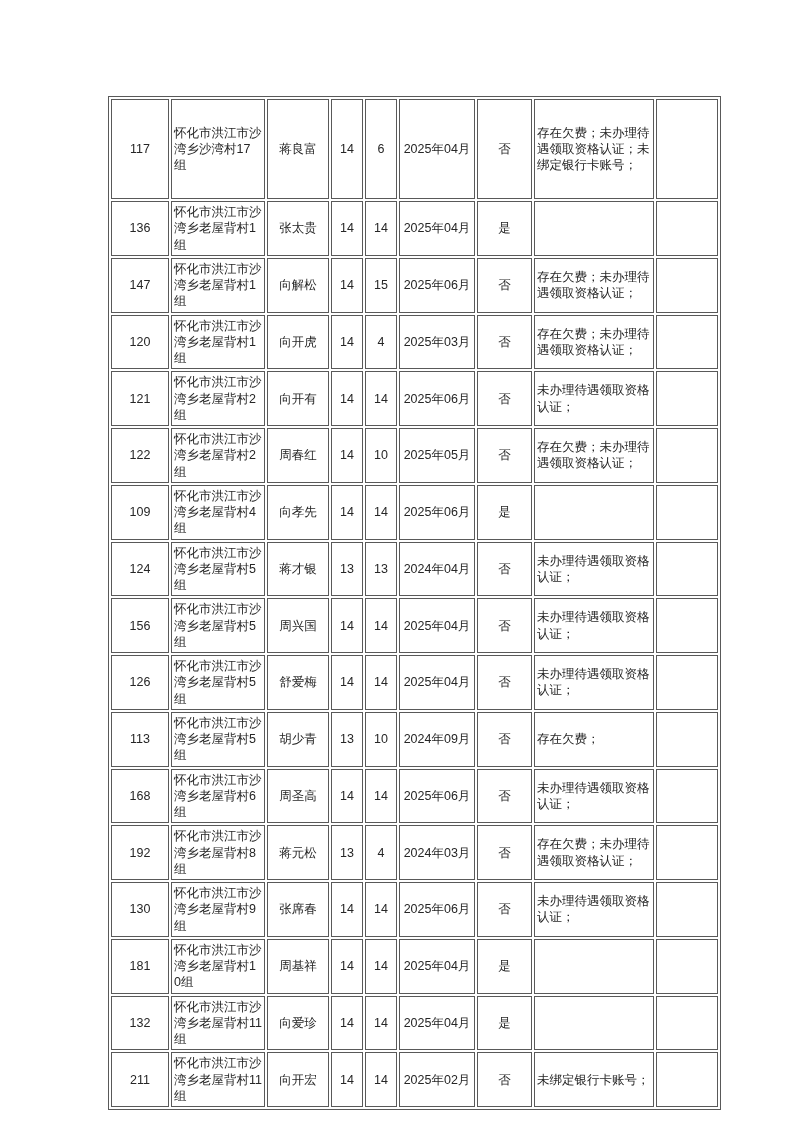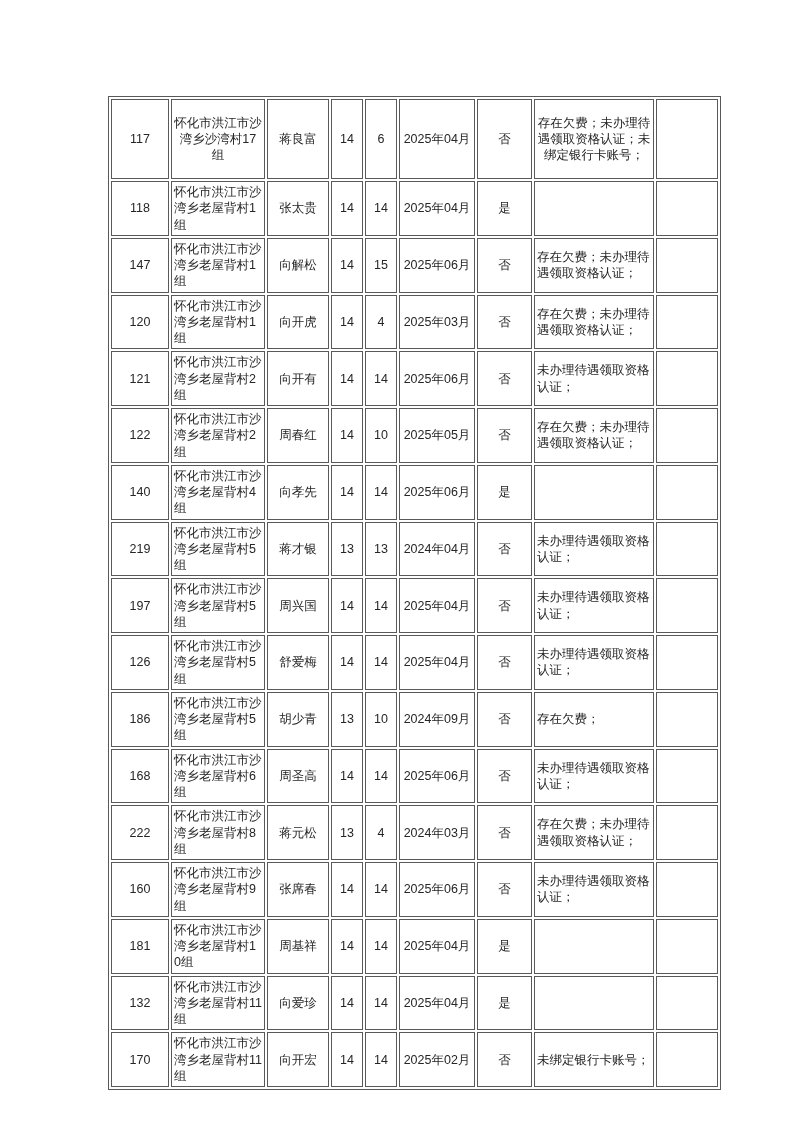--- a/index.html
+++ b/index.html
@@ -31,21 +31,21 @@
     height: 48px;
     padding: 2px 2px;
     font-size: 12.5px;
     line-height: 1.3;
     color: #262626;
     vertical-align: middle;
     overflow: hidden;
     word-break: break-all;
     background: #ffffff;
   }
-  table.tbl tr:first-child td { height: 80px; text-align: center; }
+  table.tbl tr:first-child td { height: 100px; }
   td.c-no, td.c-name, td.c-num, td.c-month, td.c-flag { text-align: center; }
   td.c-addr { text-align: left; padding: 2px 1px; }
   td.c-remark { text-align: left; padding: 2px 2px; }
   td.c-blank { }
   col.w-no     { width: 58px; }
   col.w-addr   { width: 94px; }
   col.w-name   { width: 62px; }
   col.w-num1   { width: 32px; }
   col.w-num2   { width: 32px; }
   col.w-month  { width: 76px; }
@@ -76,21 +76,21 @@
     <td class="c-name">蒋良富</td>
     <td class="c-num">14</td>
     <td class="c-num">6</td>
     <td class="c-month">2025年04月</td>
     <td class="c-flag">否</td>
     <td class="c-remark">存在欠费；未办理待遇领取资格认证；未绑定银行卡账号；</td>
     <td class="c-blank"></td>
   </tr>
 
   <tr>
-    <td class="c-no">118</td>
+    <td class="c-no">136</td>
     <td class="c-addr">怀化市洪江市沙湾乡老屋背村1组</td>
     <td class="c-name">张太贵</td>
     <td class="c-num">14</td>
     <td class="c-num">14</td>
     <td class="c-month">2025年04月</td>
     <td class="c-flag">是</td>
     <td class="c-remark"></td>
     <td class="c-blank"></td>
   </tr>
 
@@ -136,45 +136,45 @@
     <td class="c-name">周春红</td>
     <td class="c-num">14</td>
     <td class="c-num">10</td>
     <td class="c-month">2025年05月</td>
     <td class="c-flag">否</td>
     <td class="c-remark">存在欠费；未办理待遇领取资格认证；</td>
     <td class="c-blank"></td>
   </tr>
 
   <tr>
-    <td class="c-no">140</td>
+    <td class="c-no">109</td>
     <td class="c-addr">怀化市洪江市沙湾乡老屋背村4组</td>
     <td class="c-name">向孝先</td>
     <td class="c-num">14</td>
     <td class="c-num">14</td>
     <td class="c-month">2025年06月</td>
     <td class="c-flag">是</td>
     <td class="c-remark"></td>
     <td class="c-blank"></td>
   </tr>
 
   <tr>
-    <td class="c-no">219</td>
+    <td class="c-no">124</td>
     <td class="c-addr">怀化市洪江市沙湾乡老屋背村5组</td>
     <td class="c-name">蒋才银</td>
     <td class="c-num">13</td>
     <td class="c-num">13</td>
     <td class="c-month">2024年04月</td>
     <td class="c-flag">否</td>
     <td class="c-remark">未办理待遇领取资格认证；</td>
     <td class="c-blank"></td>
   </tr>
 
   <tr>
-    <td class="c-no">197</td>
+    <td class="c-no">156</td>
     <td class="c-addr">怀化市洪江市沙湾乡老屋背村5组</td>
     <td class="c-name">周兴国</td>
     <td class="c-num">14</td>
     <td class="c-num">14</td>
     <td class="c-month">2025年04月</td>
     <td class="c-flag">否</td>
     <td class="c-remark">未办理待遇领取资格认证；</td>
     <td class="c-blank"></td>
   </tr>
 
@@ -184,21 +184,21 @@
     <td class="c-name">舒爱梅</td>
     <td class="c-num">14</td>
     <td class="c-num">14</td>
     <td class="c-month">2025年04月</td>
     <td class="c-flag">否</td>
     <td class="c-remark">未办理待遇领取资格认证；</td>
     <td class="c-blank"></td>
   </tr>
 
   <tr>
-    <td class="c-no">186</td>
+    <td class="c-no">113</td>
     <td class="c-addr">怀化市洪江市沙湾乡老屋背村5组</td>
     <td class="c-name">胡少青</td>
     <td class="c-num">13</td>
     <td class="c-num">10</td>
     <td class="c-month">2024年09月</td>
     <td class="c-flag">否</td>
     <td class="c-remark">存在欠费；</td>
     <td class="c-blank"></td>
   </tr>
 
@@ -208,33 +208,33 @@
     <td class="c-name">周圣高</td>
     <td class="c-num">14</td>
     <td class="c-num">14</td>
     <td class="c-month">2025年06月</td>
     <td class="c-flag">否</td>
     <td class="c-remark">未办理待遇领取资格认证；</td>
     <td class="c-blank"></td>
   </tr>
 
   <tr>
-    <td class="c-no">222</td>
+    <td class="c-no">192</td>
     <td class="c-addr">怀化市洪江市沙湾乡老屋背村8组</td>
     <td class="c-name">蒋元松</td>
     <td class="c-num">13</td>
     <td class="c-num">4</td>
     <td class="c-month">2024年03月</td>
     <td class="c-flag">否</td>
     <td class="c-remark">存在欠费；未办理待遇领取资格认证；</td>
     <td class="c-blank"></td>
   </tr>
 
   <tr>
-    <td class="c-no">160</td>
+    <td class="c-no">130</td>
     <td class="c-addr">怀化市洪江市沙湾乡老屋背村9组</td>
     <td class="c-name">张席春</td>
     <td class="c-num">14</td>
     <td class="c-num">14</td>
     <td class="c-month">2025年06月</td>
     <td class="c-flag">否</td>
     <td class="c-remark">未办理待遇领取资格认证；</td>
     <td class="c-blank"></td>
   </tr>
 
@@ -256,21 +256,21 @@
     <td class="c-name">向爱珍</td>
     <td class="c-num">14</td>
     <td class="c-num">14</td>
     <td class="c-month">2025年04月</td>
     <td class="c-flag">是</td>
     <td class="c-remark"></td>
     <td class="c-blank"></td>
   </tr>
 
   <tr>
-    <td class="c-no">170</td>
+    <td class="c-no">211</td>
     <td class="c-addr">怀化市洪江市沙湾乡老屋背村11组</td>
     <td class="c-name">向开宏</td>
     <td class="c-num">14</td>
     <td class="c-num">14</td>
     <td class="c-month">2025年02月</td>
     <td class="c-flag">否</td>
     <td class="c-remark">未绑定银行卡账号；</td>
     <td class="c-blank"></td>
   </tr>
 </tbody>

